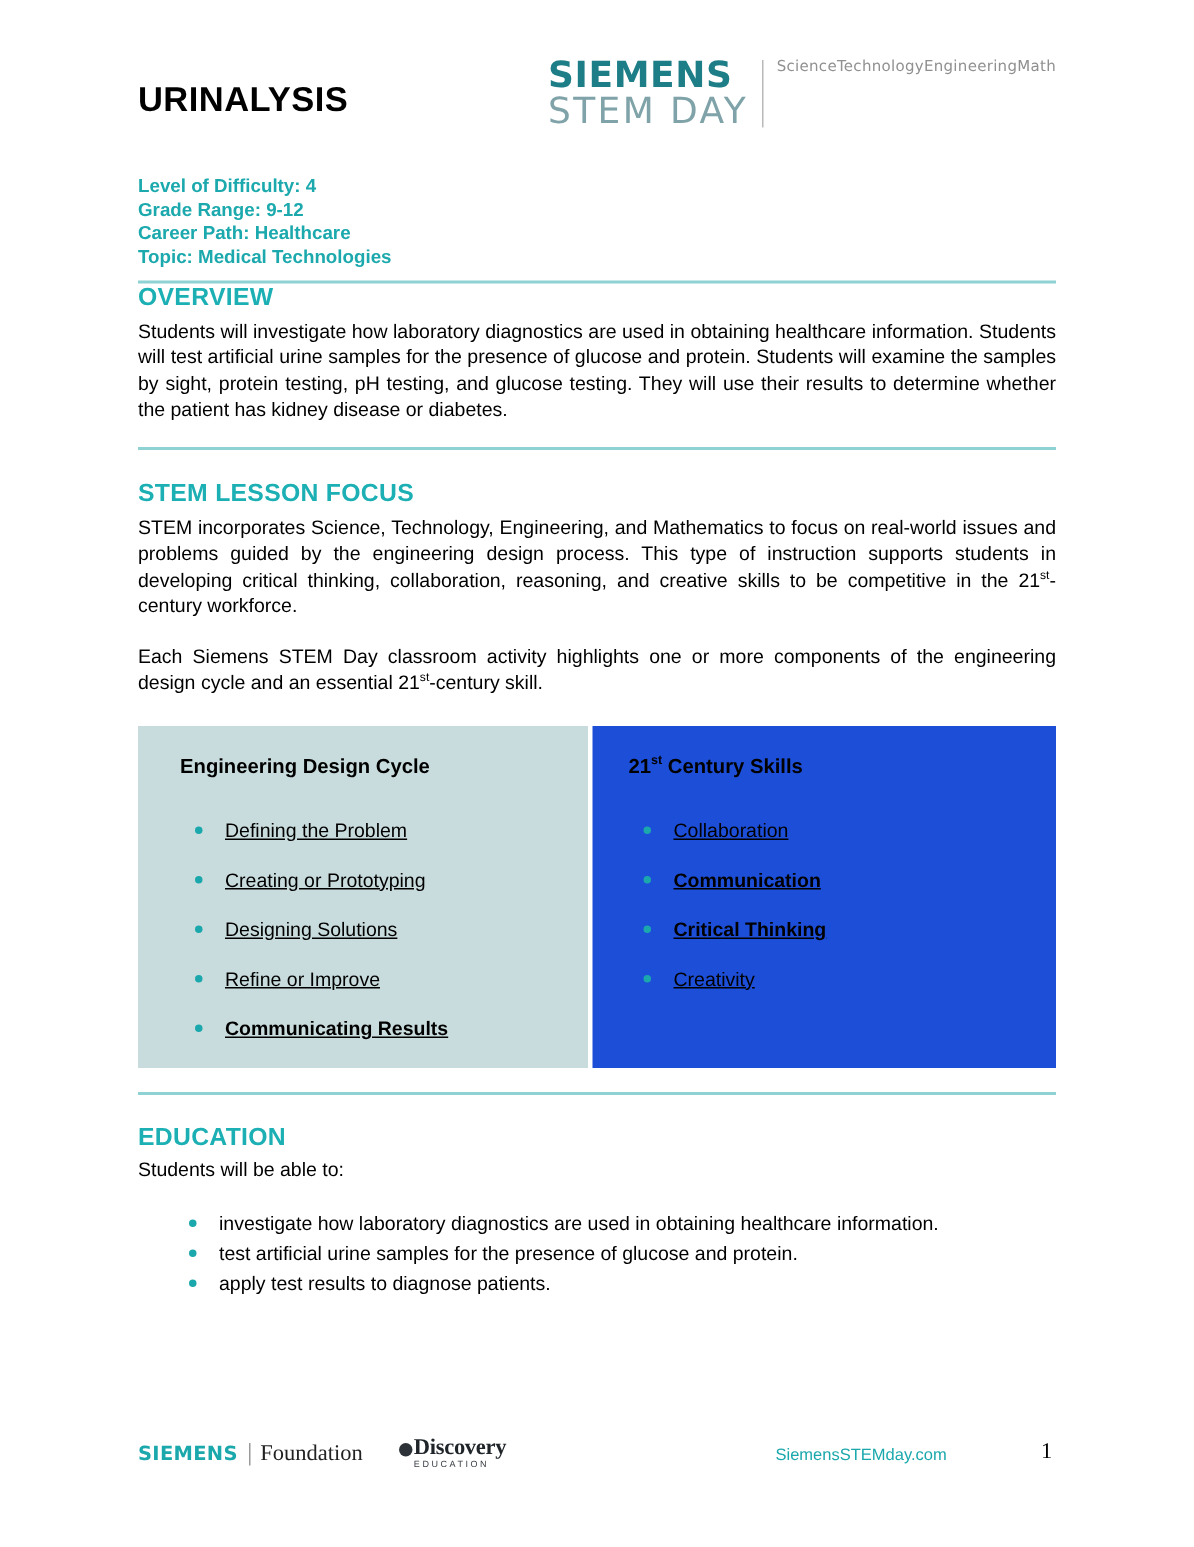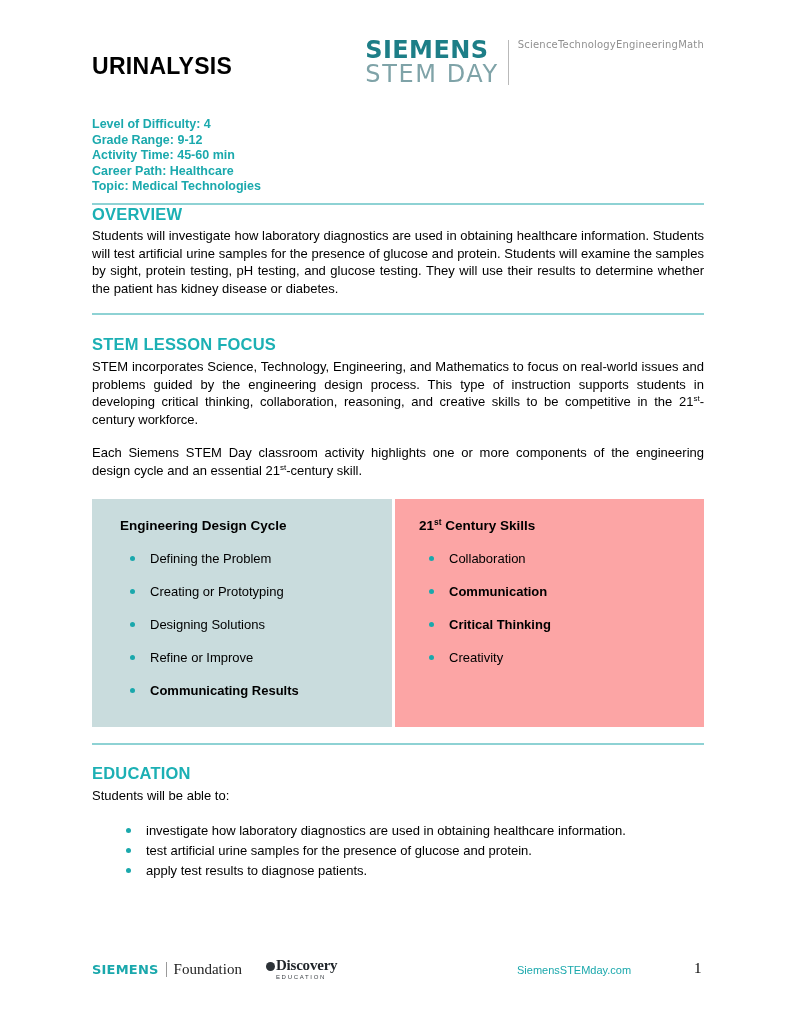--- a/index.html
+++ b/index.html
@@ -161,33 +161,34 @@
     width: 300px;
     background: #c9dcdd;
     padding-left: 20px;
   }
   .panel-gap {
     width: 3px;
     background: #ffffff;
   }
   .panel-right {
     width: 309px;
-    background: #fca5a5;
+    background: #1d4ed8;
   }
   .panel-title {
     font-size: 13.5px;
     font-weight: bold;
     color: #000000;
     margin: 0 0 0 8px;
     line-height: 1.2;
   }
   .panel-list {
     list-style: none;
-    margin: 17px 0 0 0;
+    margin: 27px 0 0 0;
     padding: 0 0 0 38px;
+    text-decoration: underline;
   }
   .panel-list li {
     position: relative;
     font-size: 13px;
     line-height: 15px;
     margin-bottom: 18px;
     color: #000000;
   }
   .panel-list li .bullet {
     position: absolute;
@@ -338,21 +339,20 @@
           <span>Technology</span>
           <span>Engineering</span>
           <span>Math</span>
         </div>
       </div>
     </div>
 
     <div class="meta">
       <div class="meta-line">Level of Difficulty: 4</div>
       <div class="meta-line">Grade Range: 9-12</div>
-      <div class="meta-line">Activity Time: 45-60 min</div>
       <div class="meta-line">Career Path: Healthcare</div>
       <div class="meta-line">Topic: Medical Technologies</div>
     </div>
 
     <div class="rule rule-after-meta"></div>
 
     <div class="sec-overview">
       <h2 class="section-head">OVERVIEW</h2>
       <p class="body-text">Students will investigate how laboratory diagnostics are used in obtaining healthcare information. Students will test artificial urine samples for the presence of glucose and protein. Students will examine the samples by sight, protein testing, pH testing, and glucose testing. They will use their results to determine whether the patient has kidney disease or diabetes.</p>
     </div>

